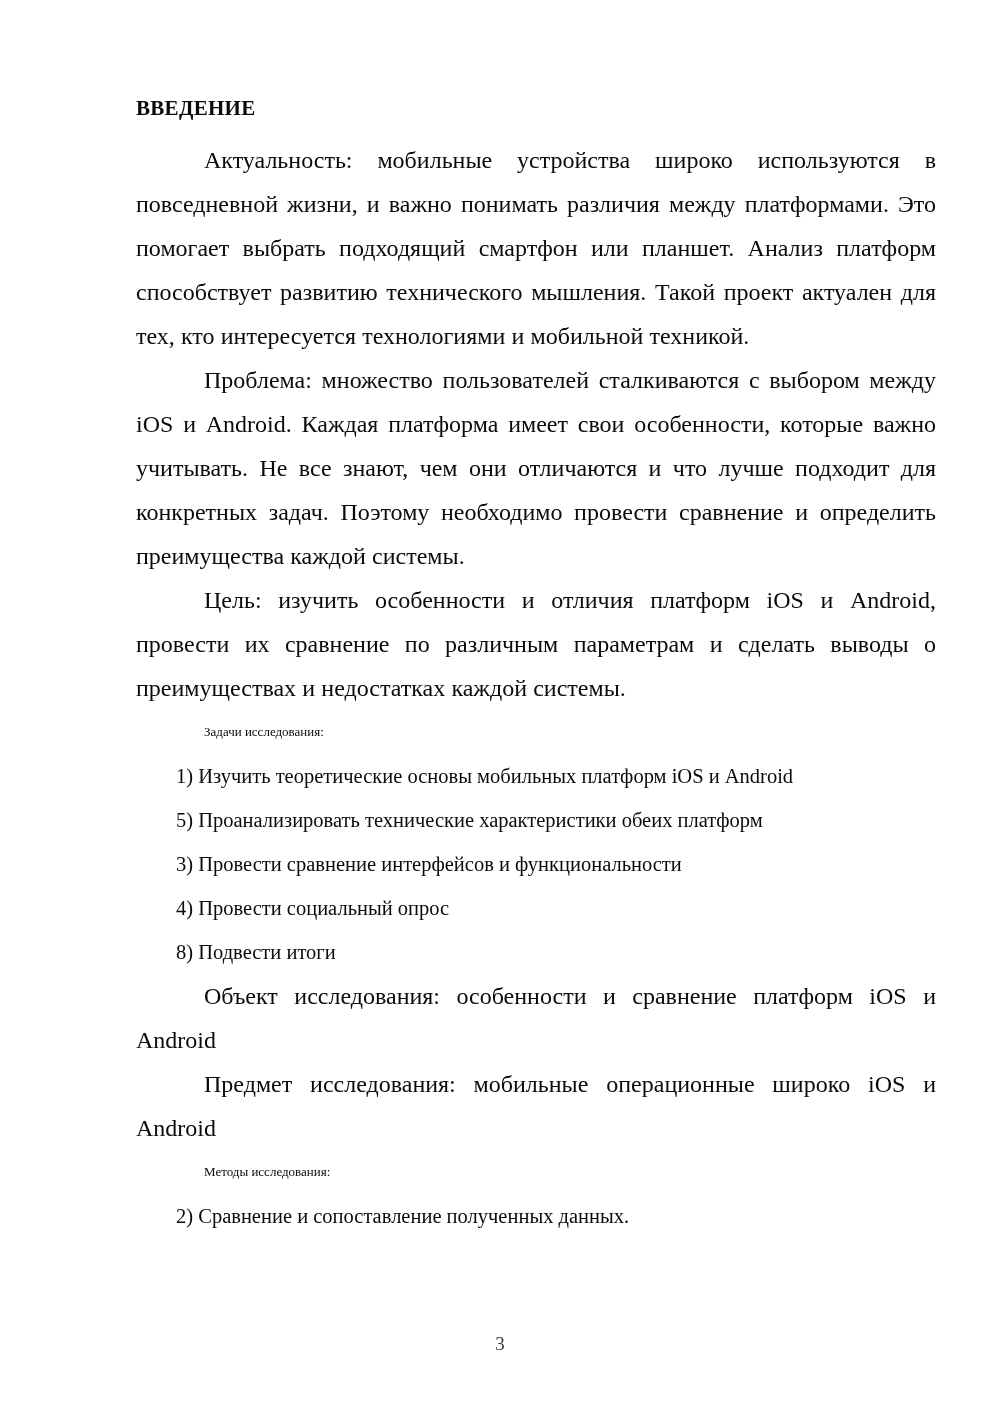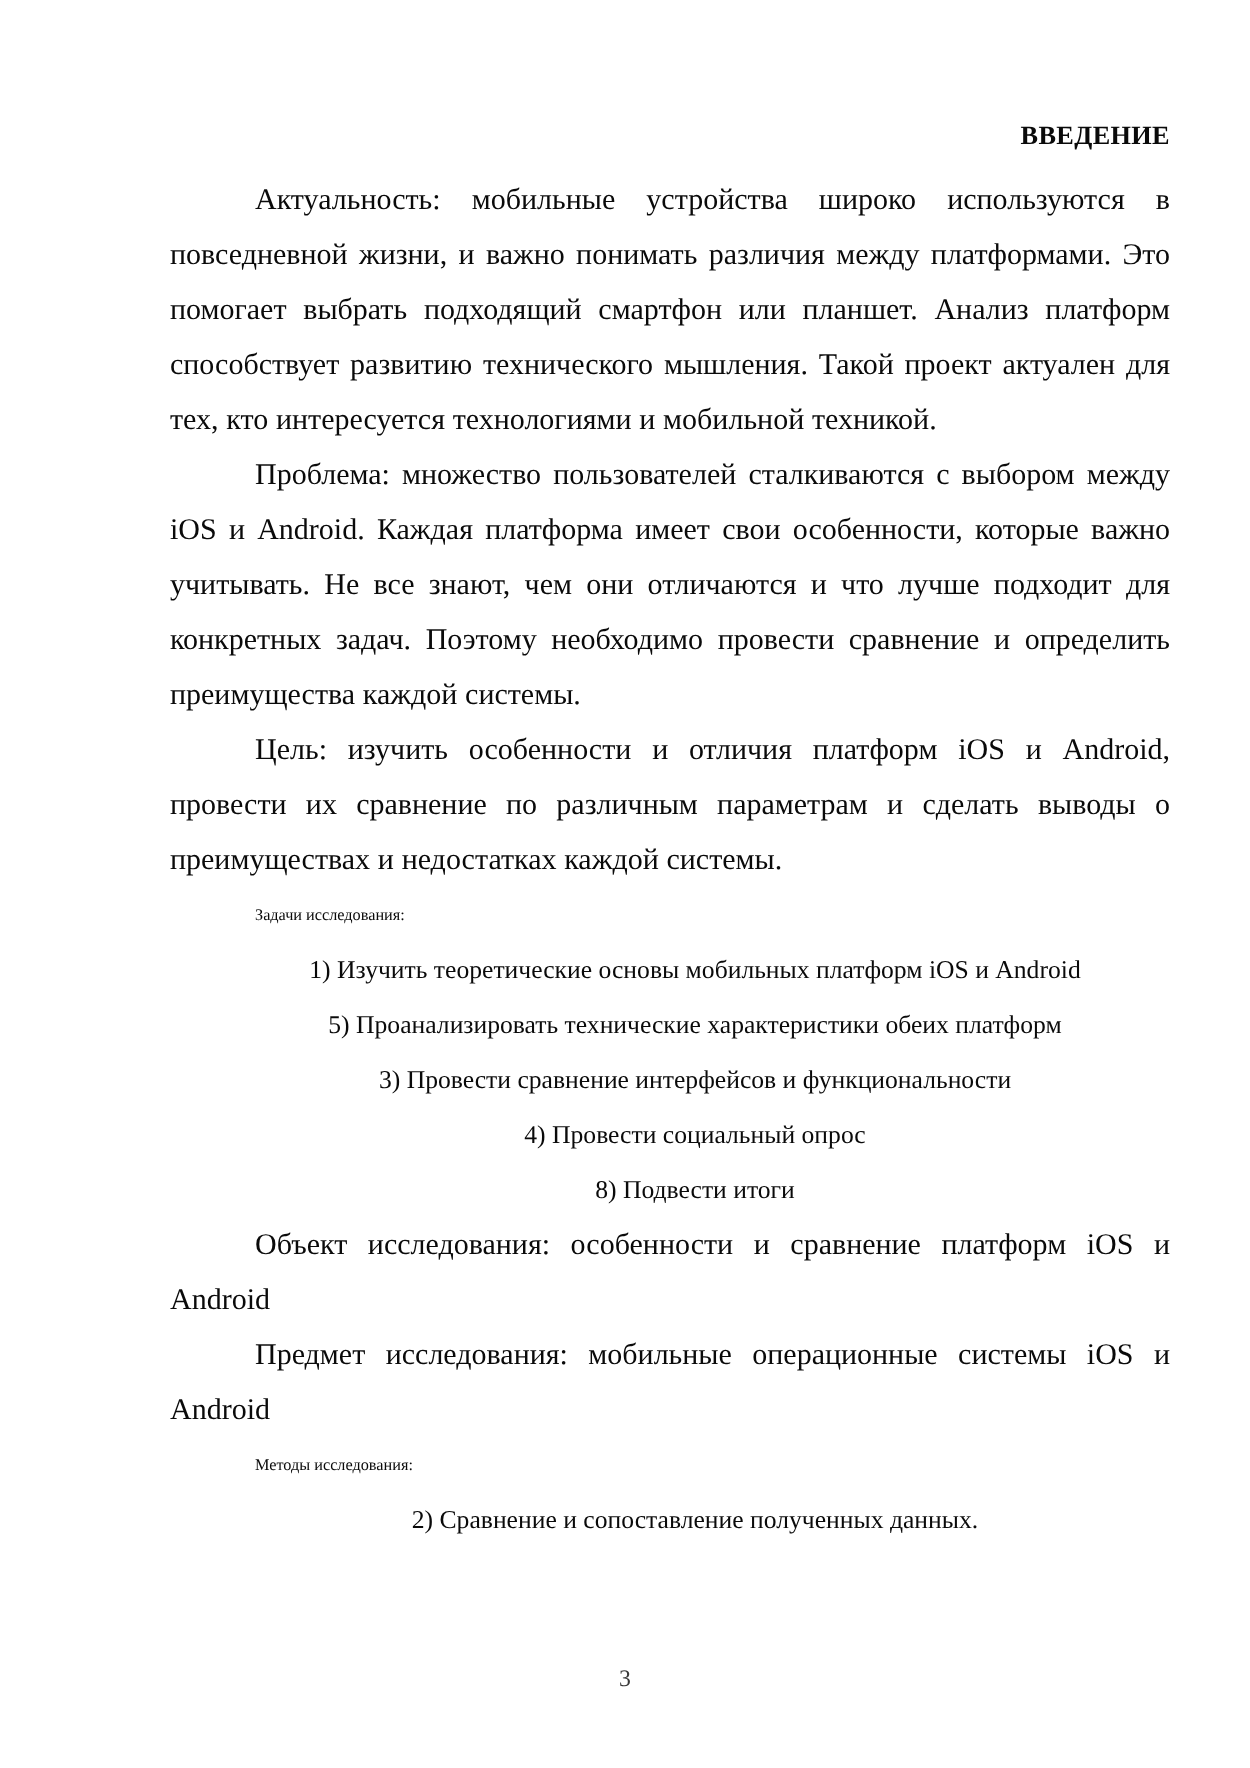--- a/index.html
+++ b/index.html
@@ -26,42 +26,42 @@
   .content {
     position: absolute;
     left: 136px;
     top: 86px;
     width: 800px;
   }
 
   .doc-title {
     font-size: 21px;
     font-weight: bold;
-    text-align: right;
+    text-align: left;
     letter-spacing: 0.3px;
     line-height: 44px;
     margin: 0 0 8px 0;
     font-family: "Liberation Serif", "DejaVu Serif", serif;
   }
 
   .para {
     font-size: 24px;
     line-height: 44px;
     text-align: justify;
     text-justify: inter-word;
     text-indent: 68px;
     margin: 0;
     hyphens: none;
     word-spacing: 0.2px;
   }
 
   .list-item {
     font-size: 20.5px;
     line-height: 44px;
-    text-align: center;
+    text-align: left;
     text-indent: 0;
     margin: 0;
     padding-left: 40px;
   }
 
   .lead-line {
     font-size: 13px;
     line-height: 44px;
     text-align: left;
     text-indent: 68px;
@@ -98,21 +98,21 @@
     <p class="lead-line">Задачи исследования:</p>
 
     <p class="list-item">1) Изучить теоретические основы мобильных платформ iOS и Android</p>
     <p class="list-item">5) Проанализировать технические характеристики обеих платформ</p>
     <p class="list-item">3) Провести сравнение интерфейсов и функциональности</p>
     <p class="list-item">4) Провести социальный опрос</p>
     <p class="list-item">8) Подвести итоги</p>
 
     <p class="para">Объект исследования: особенности и сравнение платформ iOS и Android</p>
 
-    <p class="para">Предмет исследования: мобильные операционные системы iOS и Android</p>
+    <p class="para">Предмет исследования: мобильные операционные широко iOS и Android</p>
 
 
     <p class="lead-line">Методы исследования:</p>
 
     <p class="list-item">2) Сравнение и сопоставление полученных данных.</p>
 
   </div>
 
   <div class="page-number">3</div>
 

